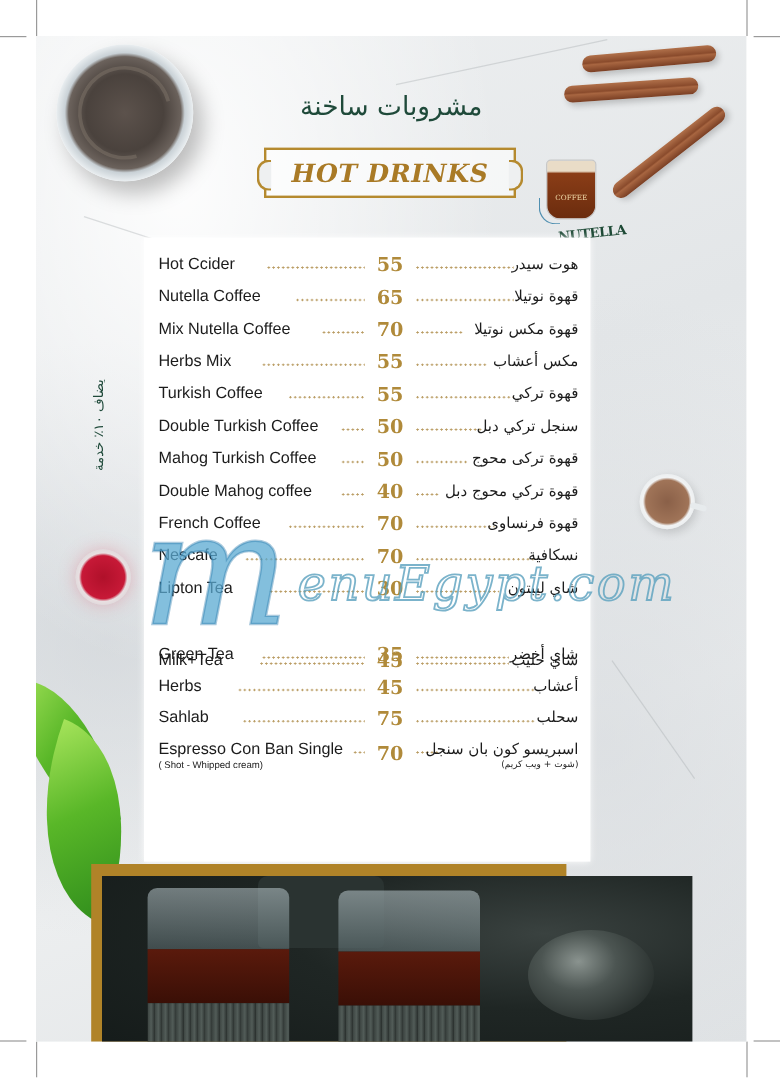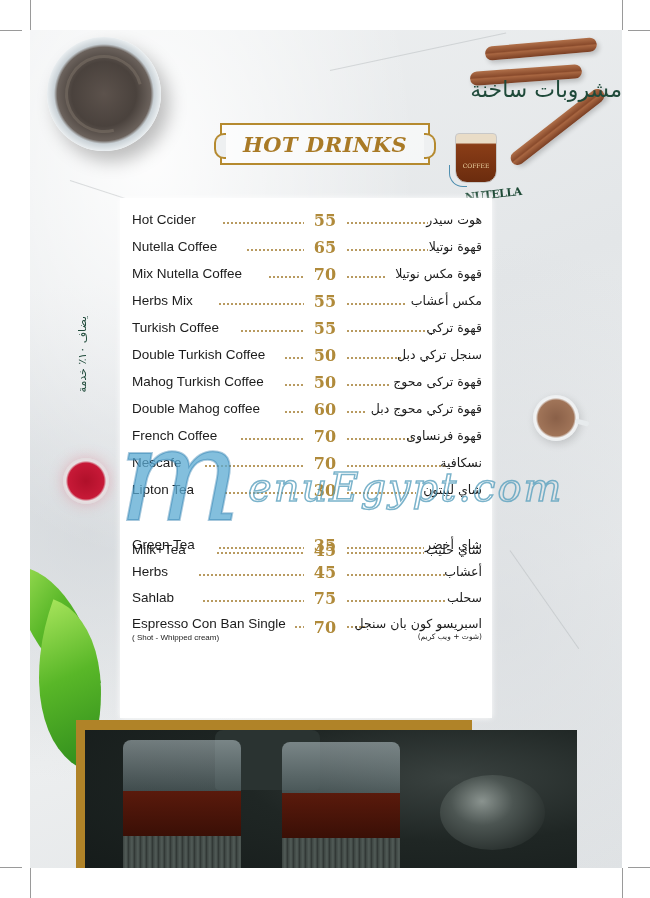--- a/index.html
+++ b/index.html
@@ -42,21 +42,21 @@
     background: linear-gradient(180deg, #e9dcc7 0%, #e9dcc7 18%, #8a3d17 22%, #6b2c0e 100%);
     border: 1px solid #c8c8c8;
   }
   .cup-label { position: absolute; left: 0; right: 0; top: 28px; text-align: center;
     font-family: "DejaVu Serif", serif; font-size: 6px; color: #f0d9a8; }
   .cup-arrow { position: absolute; left: 419px; top: 135px; width: 18px; height: 22px;
     border-left: 1px solid #4f8fb0; border-bottom: 1px solid #4f8fb0; border-radius: 0 0 0 14px; }
   .nutella-tag { position: absolute; left: 435px; top: 158px; font-family: "DejaVu Serif", serif;
     font-weight: bold; font-size: 11px; color: #1e4a36; transform: rotate(-6deg); letter-spacing: -0.5px; }
 
-  .ar-title { position: absolute; left: 0; width: 592px; top: 47px; 
+  .ar-title { position: absolute; left: 0; width: 592px; top: 47px; text-align: center;
     font-family: "DejaVu Sans", sans-serif; font-size: 22px; color: #1f4a3a; direction: rtl; }
   .title-box {
     position: absolute; left: 190px; top: 93px; width: 210px; height: 42px;
     border: 2px solid #b58a2f; background: rgba(255,255,255,0.6);
     display: flex; align-items: center; justify-content: center; font-style: italic;
   }
   .title-box::before, .title-box::after {
     content: ""; position: absolute; top: 8px; width: 10px; height: 22px;
     border: 2px solid #b58a2f; background: #eef0f1;
   }
@@ -214,21 +214,21 @@
     <div class="row" style="top:176px;">
       <span class="en-name">Mahog Turkish Coffee</span>
       <span class="dots-l" style="left:164px; width:20px;"></span>
       <span class="price">50</span>
       <span class="dots-r" style="left:226px; width:44px;"></span>
       <span class="ar-name">قهوة تركى محوج</span>
     </div>
     <div class="row" style="top:203px;">
       <span class="en-name">Double Mahog coffee</span>
       <span class="dots-l" style="left:164px; width:20px;"></span>
-      <span class="price">60</span>
+      <span class="price">40</span>
       <span class="dots-r" style="left:226px; width:20px;"></span>
       <span class="ar-name">قهوة تركي محوج دبل</span>
     </div>
     <div class="row" style="top:230px;">
       <span class="en-name">French Coffee</span>
       <span class="dots-l" style="left:120px; width:64px;"></span>
       <span class="price">70</span>
       <span class="dots-r" style="left:226px; width:66px;"></span>
       <span class="ar-name">قهوة فرنساوى</span>
     </div>

